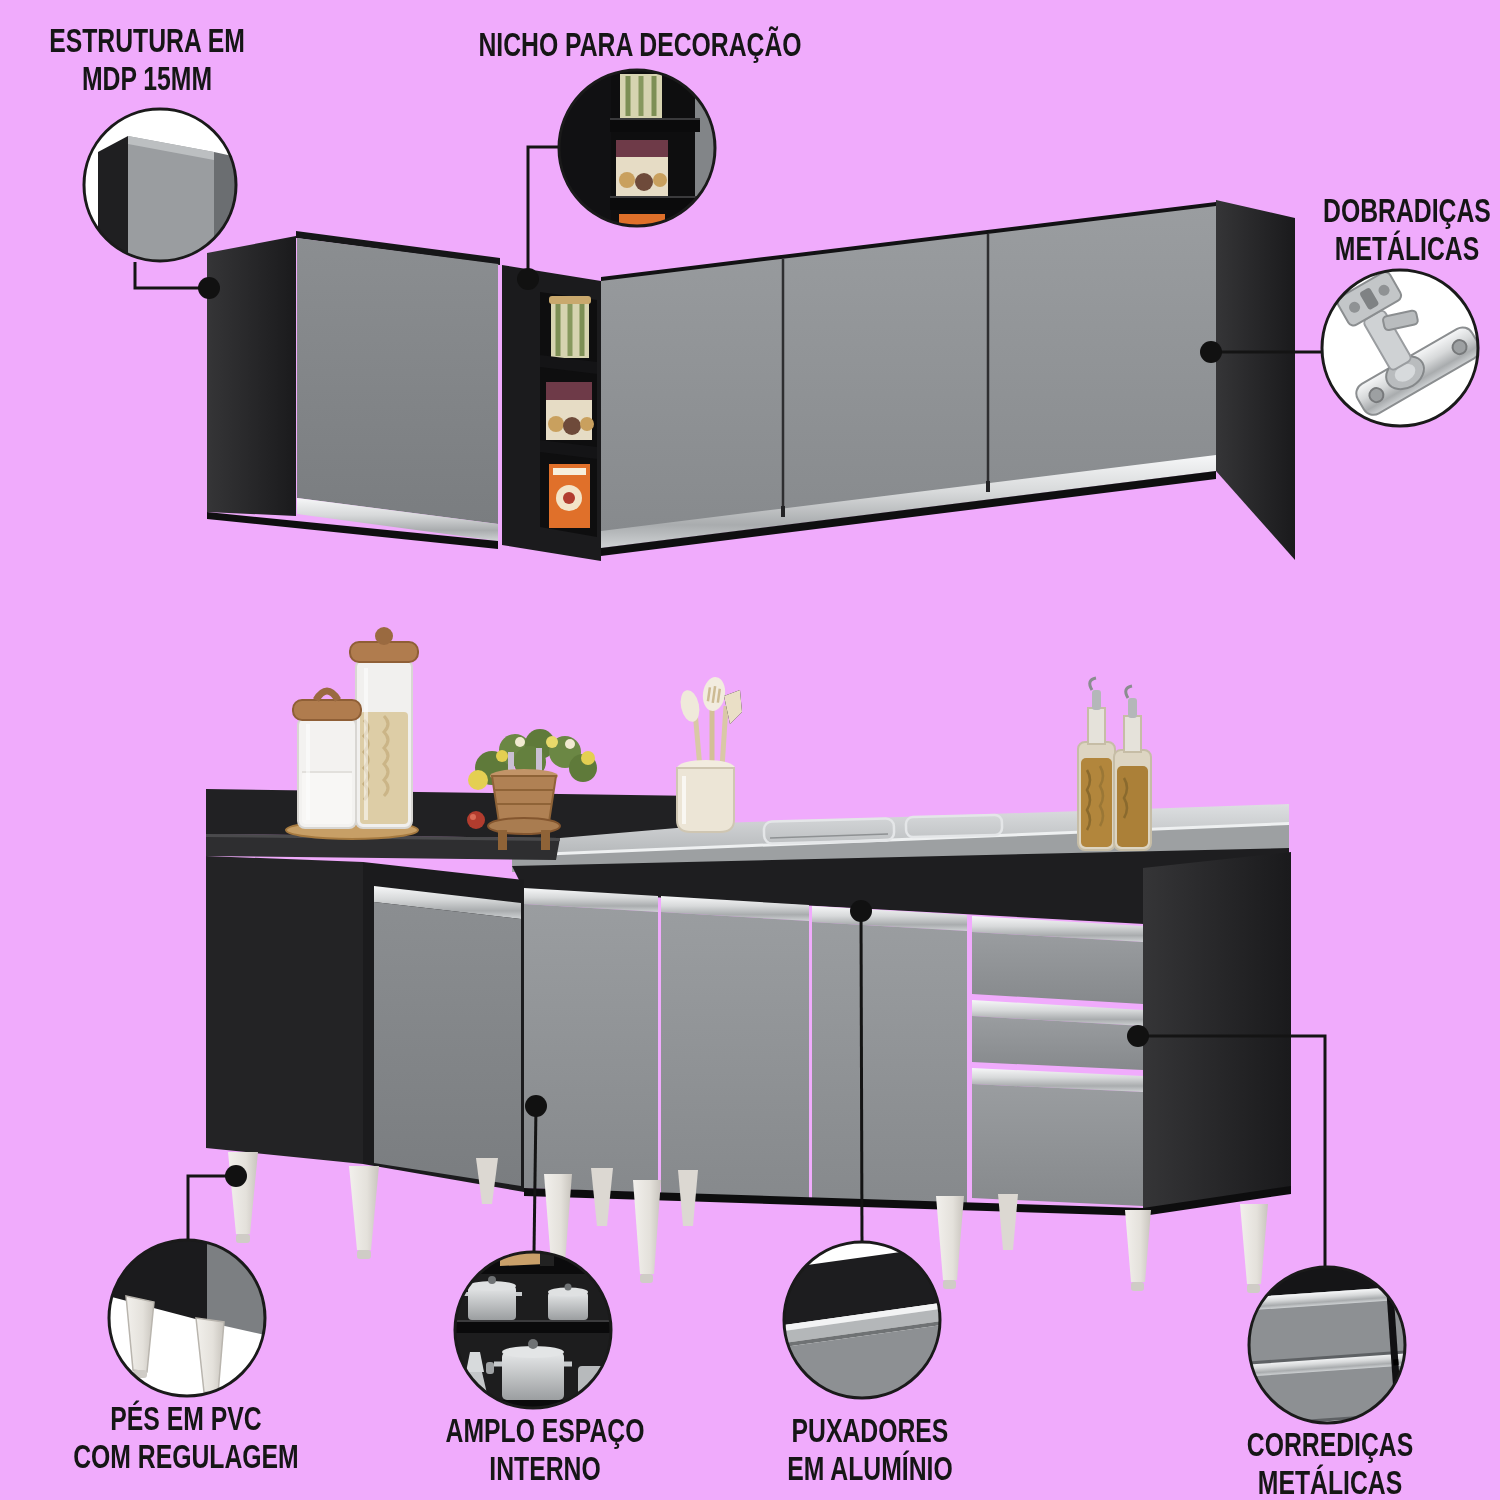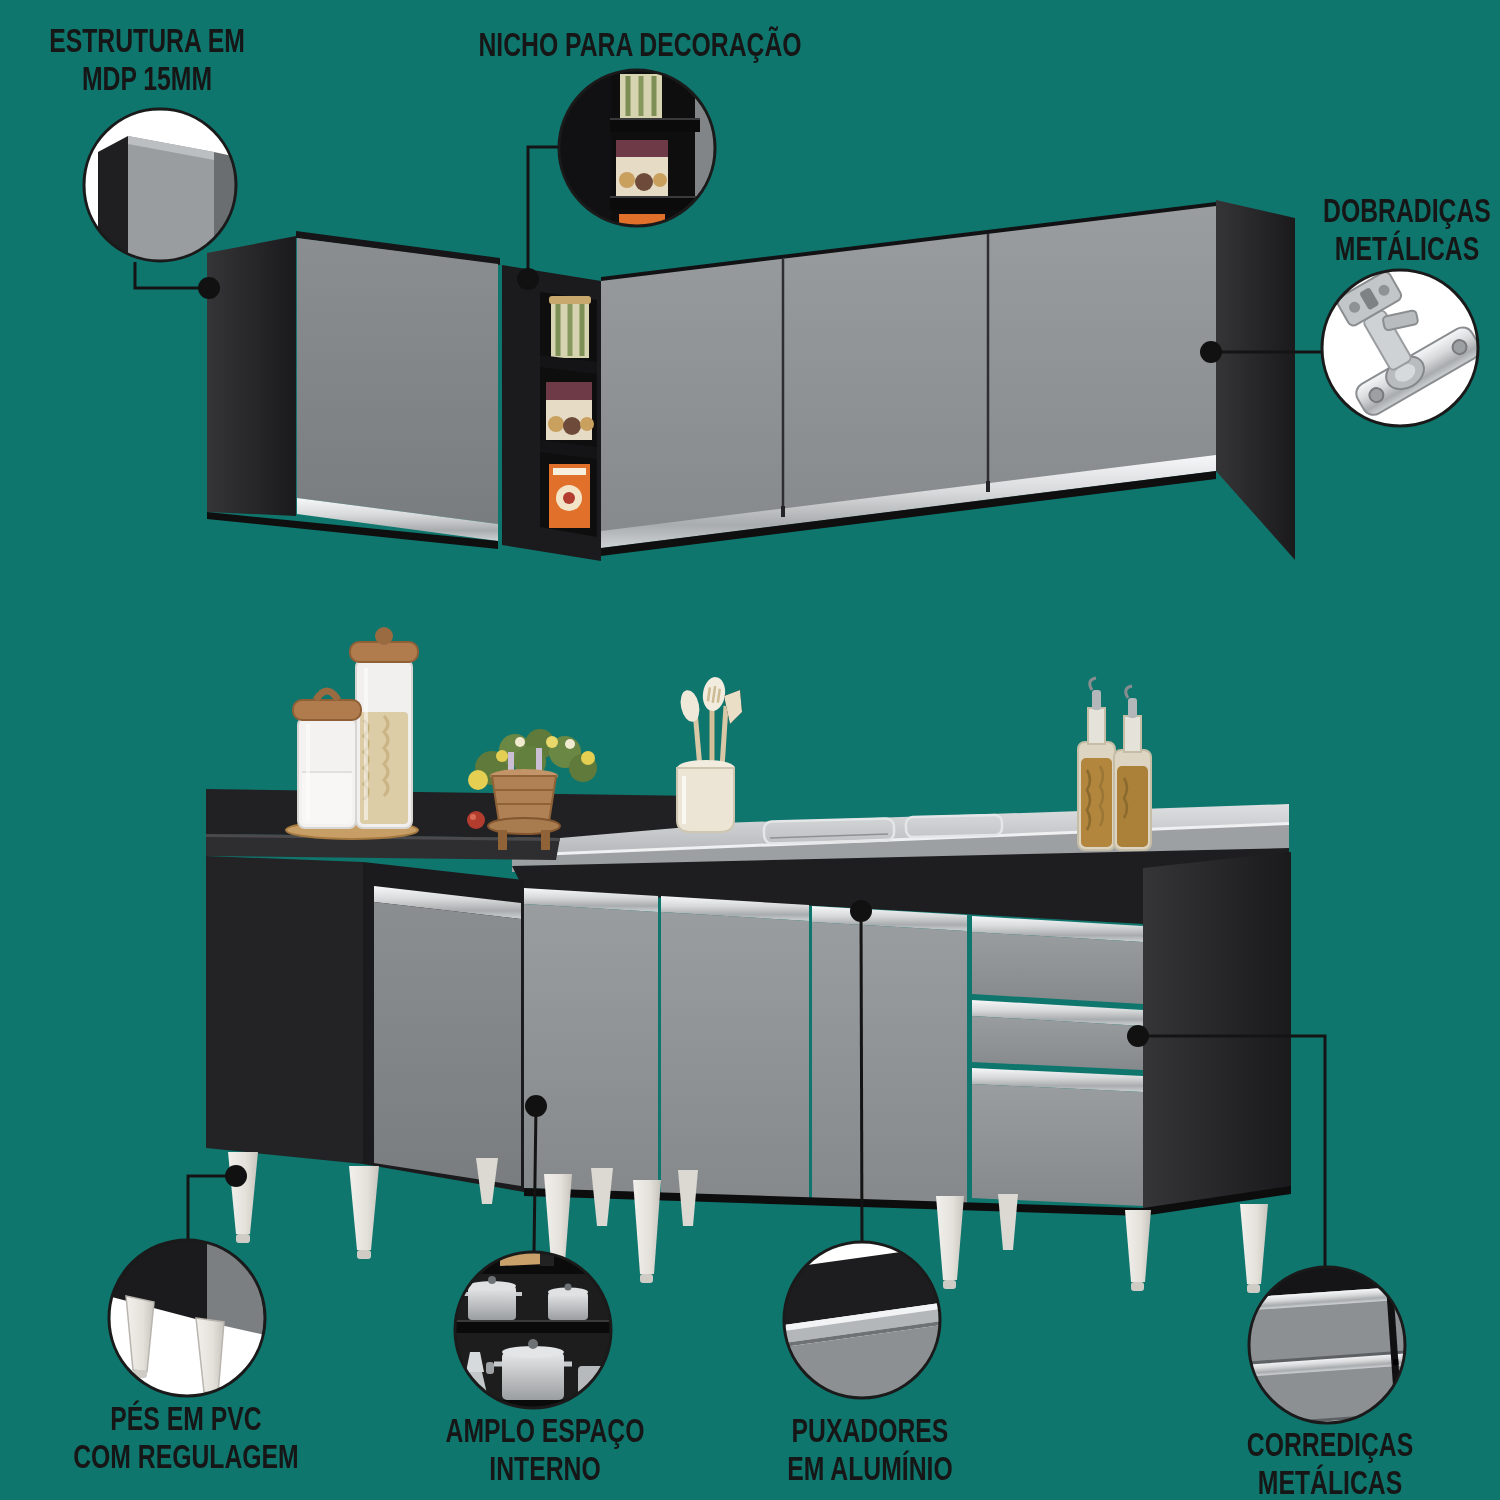--- a/index.html
+++ b/index.html
@@ -1,17 +1,17 @@
 <!DOCTYPE html>
 <html><head>
 <meta charset="utf-8">
 <style>
   html,body{margin:0;padding:0;background:#ffffff;}
   .canvas{
-    position:relative;width:1500px;height:1500px;background:#0f766e;overflow:hidden;
+    position:relative;width:1500px;height:1500px;background:#f0abfc;overflow:hidden;
     font-family:"Liberation Sans", sans-serif;
   }
   .scene{position:absolute;left:0;top:0;}
   .label{
     position:absolute;width:500px;text-align:center;color:#161616;
     font-weight:700;font-size:33px;line-height:38px;letter-spacing:0px;
     transform:scaleX(0.75);transform-origin:center top;white-space:nowrap;
   }
 </style>
 </head>

